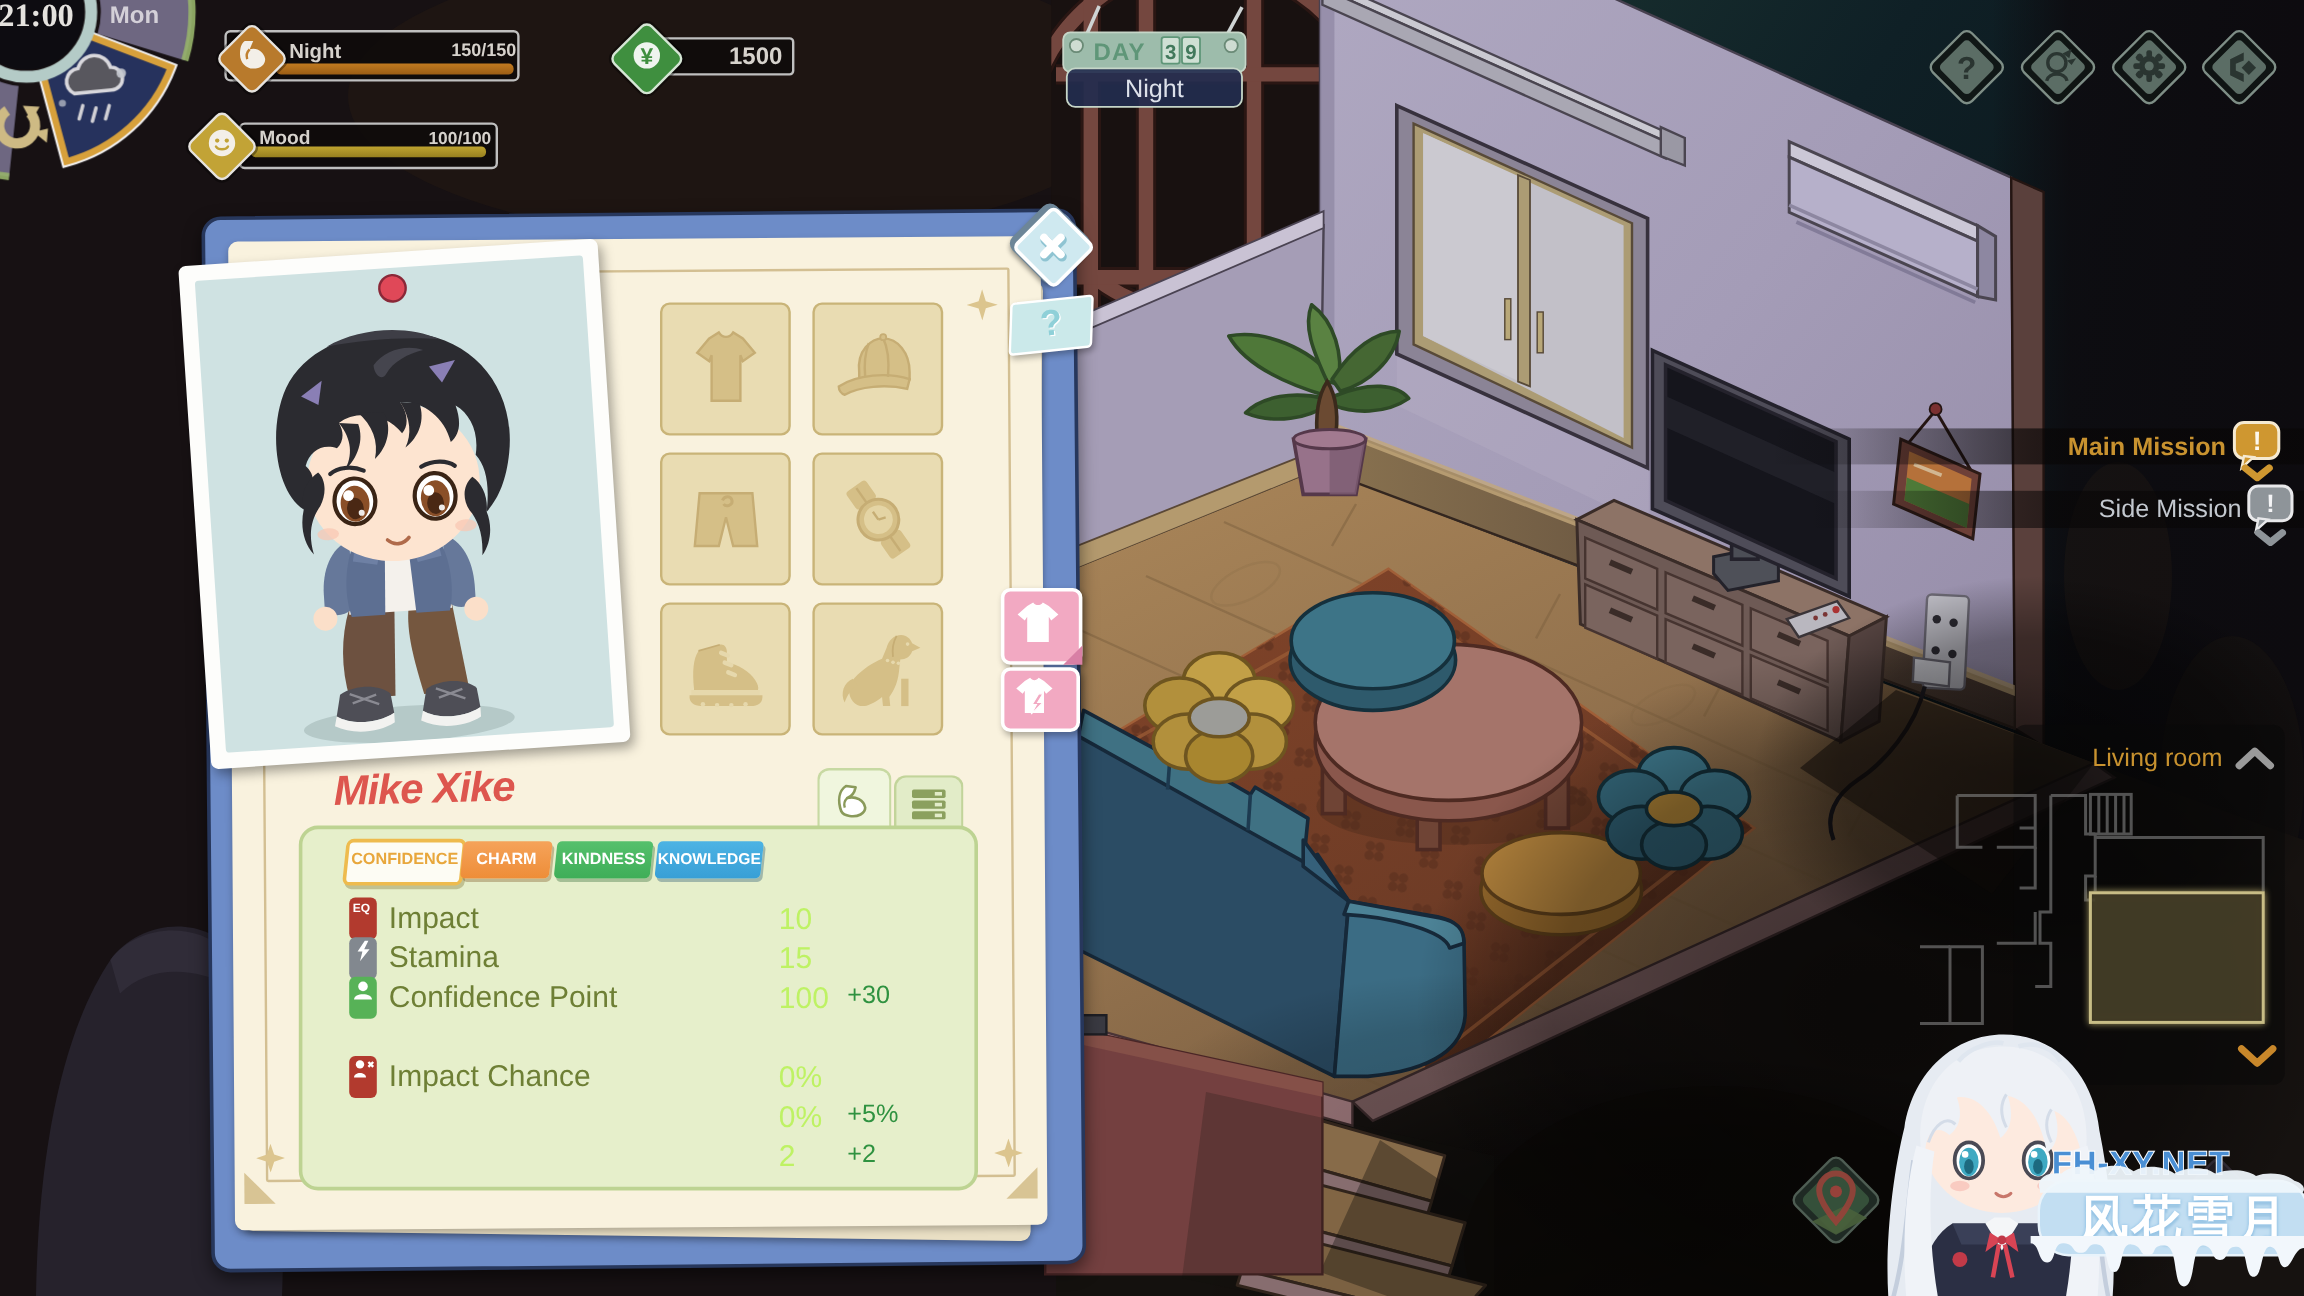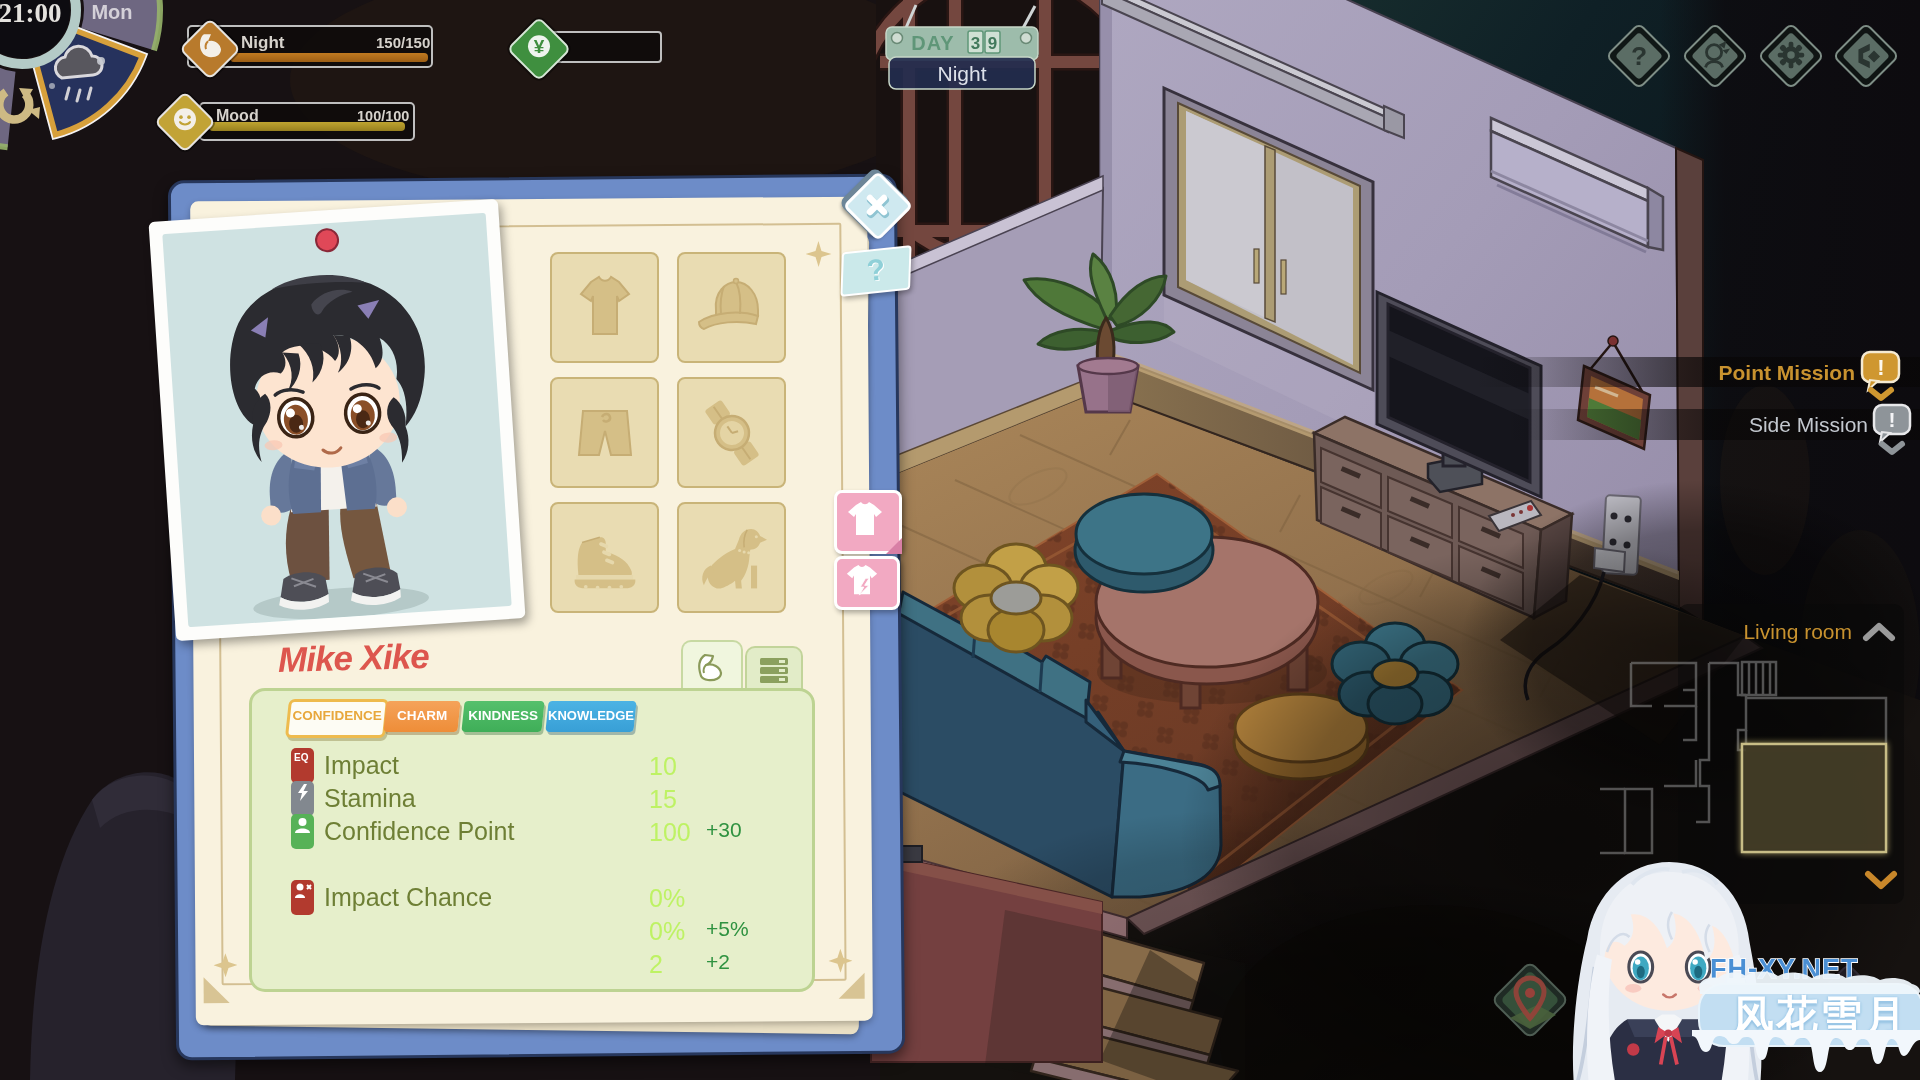--- a/index.html
+++ b/index.html
@@ -366,20 +366,21 @@
   <div class="abs" style="left:163px;top:100px;width:40px;height:40px;background:#c2a336;border:2.5px solid #e6e3de;border-radius:7px;transform:rotate(45deg);box-shadow:0 0 0 2px rgba(0,0,0,.35)">
     <svg width="30" height="30" viewBox="0 0 30 30" style="margin:3px;transform:rotate(-45deg)">
           <circle cx="15" cy="15" r="11" fill="#f3efe8"></circle>
           <circle cx="11" cy="13" r="1.8" fill="#c2a336"></circle>
           <circle cx="19" cy="13" r="1.8" fill="#c2a336"></circle>
           <path d="M10,18 C12,21 18,21 20,18" fill="none" stroke="#c2a336" stroke-width="2" stroke-linecap="round"></path>
         </svg>
   </div>
 
   <div class="bar" style="left:540px;top:31px;width:118px;height:28px;border-radius:4px"></div>
+  <div class="barlabel" style="left:0;top:36px;font-size:20px;width:652px;text-align:right">1500</div>
   <div class="abs" style="left:516px;top:26px;width:42px;height:42px;background:#3f8f3f;border:2.5px solid #d5e6d5;border-radius:7px;transform:rotate(45deg);box-shadow:0 0 0 2px rgba(0,0,0,.35)">
     <svg width="34" height="34" viewBox="0 0 34 34" style="margin:2px;transform:rotate(-45deg)">
           <circle cx="17" cy="17" r="11" fill="#eef4ee"></circle>
           <text x="17" y="24" font-size="19" font-weight="bold" fill="#3f8f3f" text-anchor="middle">¥</text>
         </svg>
   </div>
 
   <svg class="abs" style="left:880px;top:0" width="170" height="100">
     <line x1="25" y1="30" x2="36" y2="5" stroke="#cfd4d4" stroke-width="3"></line>
     <line x1="142" y1="30" x2="155" y2="6" stroke="#cfd4d4" stroke-width="3"></line>
@@ -431,21 +432,21 @@
 
   <div class="menubtn" style="left:1842px;top:32px">
         <div class="mbin"></div>
         <svg viewBox="0 0 36 36">
           <path d="M22,5 L10,11 L10,25 L22,31 L22,24 L15,21 L15,15 L22,12 Z" fill="#2a3531"></path>
           <rect x="22" y="14" width="9" height="9" transform="rotate(45 26.5 18.5)" fill="#2a3531"></rect>
         </svg>
       </div>
 
   <div class="abs" style="left:1475px;top:357px;width:445px;height:30px;background:linear-gradient(90deg,rgba(8,6,6,0),rgba(8,6,6,.68) 50%)"></div>
-  <div class="abs" style="left:1640px;top:361px;width:215px;text-align:right;font-size:21px;font-weight:bold;color:#c8922f">Point Mission</div>
+  <div class="abs" style="left:1640px;top:361px;width:215px;text-align:right;font-size:21px;font-weight:bold;color:#c8922f">Main Mission</div>
   <svg class="abs" style="left:1858px;top:350px" width="46" height="54" viewBox="0 0 46 54">
     <rect x="4" y="2" width="37" height="30" rx="8" fill="#cf9730" stroke="#f5ead2" stroke-width="2.5"></rect>
     <path d="M12,30 L10,40 L20,31 Z" fill="#cf9730" stroke="#f5ead2" stroke-width="2"></path>
     <text x="23" y="25" font-size="22" font-weight="bold" fill="#fdf8ee" text-anchor="middle">!</text>
     <path d="M13,40 L23,48 L33,40" fill="none" stroke="#cf9730" stroke-width="6" stroke-linecap="round" stroke-linejoin="round"></path>
   </svg>
 
   <div class="abs" style="left:1505px;top:409px;width:415px;height:31px;background:linear-gradient(90deg,rgba(8,6,6,0),rgba(8,6,6,.62) 50%)"></div>
   <div class="abs" style="left:1660px;top:413px;width:208px;text-align:right;font-size:21px;color:#c3c8cf">Side Mission</div>
   <svg class="abs" style="left:1870px;top:403px" width="46" height="56" viewBox="0 0 46 56">

